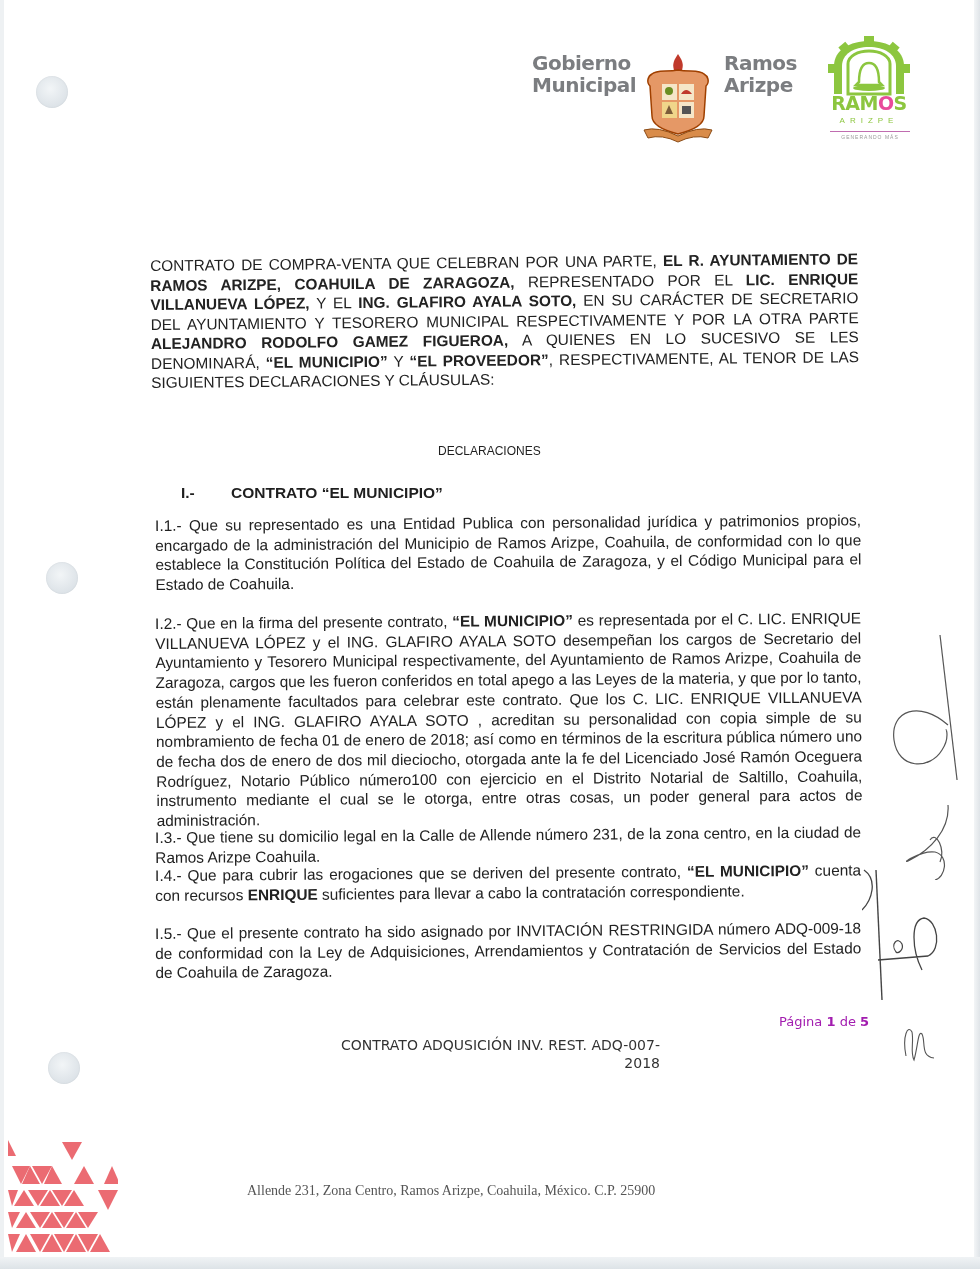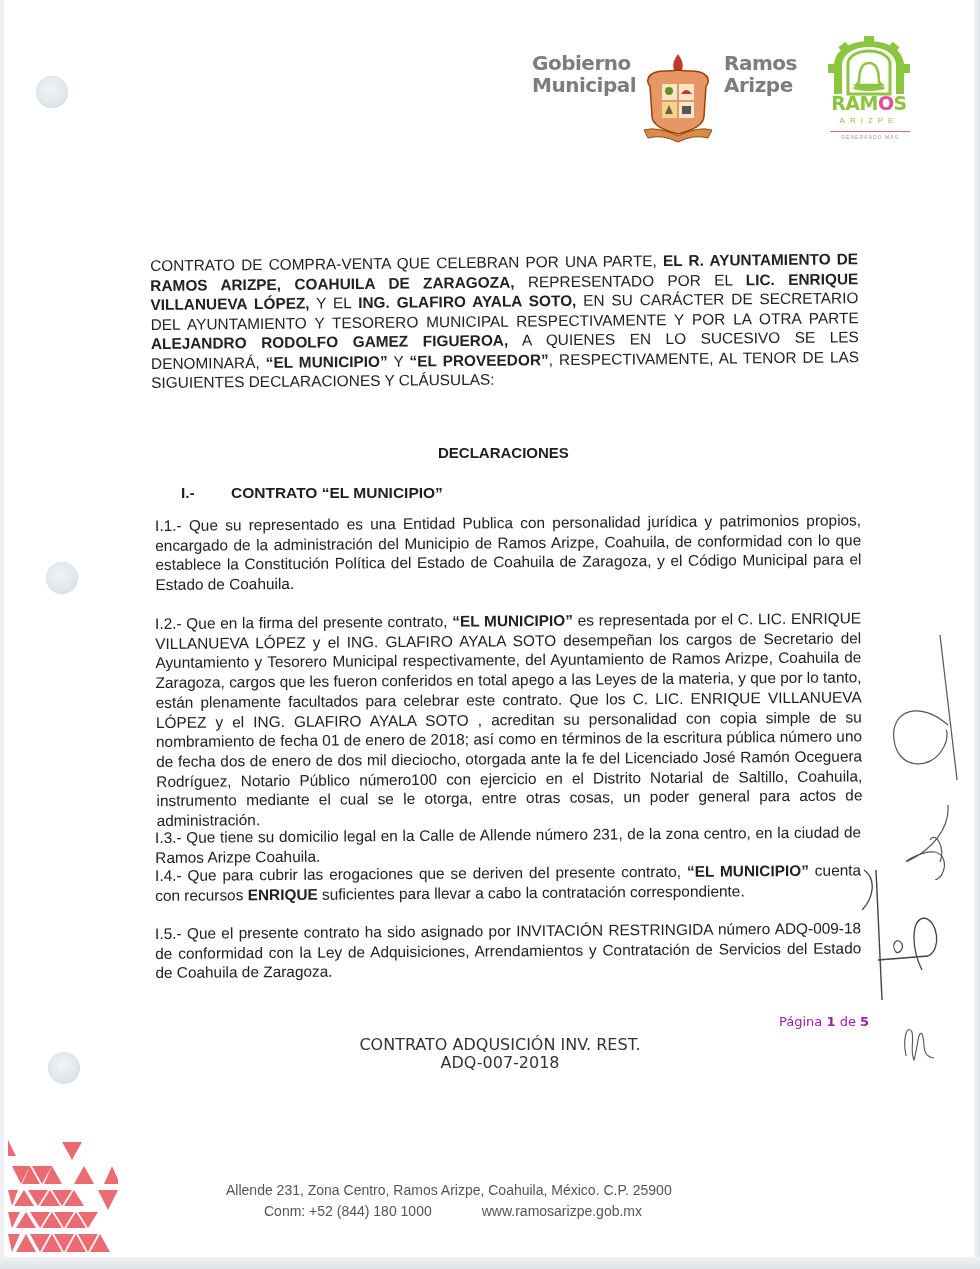--- a/index.html
+++ b/index.html
@@ -60,47 +60,47 @@
 
     
     .intro {
       position: absolute; left: 150px; top: 256px; width: 708px;
       font-size: 15.4px; line-height: 19.5px; text-align: justify;
       font-family: "Liberation Sans", sans-serif; color: #222;
       transform: rotate(-0.55deg); transform-origin: left top;
     }
     .intro b { font-weight: bold; }
     .section-title {
-      position: absolute; left: 438px; top: 444px; font-weight: bold; font-size: 15px;
+      position: absolute; left: 438px; top: 444px; font-weight: normal; font-size: 12px;
     }
     .subsection {
       position: absolute; left: 181px; top: 484px; font-weight: bold; font-size: 15.5px;
       display: flex;
     }
     .subsection .num { width: 50px; }
     .para {
       position: absolute; left: 155px; width: 706px;
       font-size: 15.4px; line-height: 19.7px; text-align: justify; color: #222;
       transform: rotate(-0.45deg); transform-origin: left top;
     }
     .para b { font-weight: bold; }
 
     .footer-ref {
-      position: absolute; left: 340px; top: 1036px; width: 320px; text-align: center;
-      font-family: "DejaVu Sans", sans-serif; font-size: 16px; line-height: 18px; color: #333;
+      position: absolute; left: 340px; top: 1036px; width: 320px; text-align: right;
+      font-family: "DejaVu Sans", sans-serif; font-size: 14px; line-height: 18px; color: #333;
     }
     .page-num {
       position: absolute; left: 779px; top: 1014px;
       font-family: "DejaVu Sans", sans-serif; font-size: 13px; color: #a21caf;
     }
     .page-num b { font-weight: bold; }
 
     .address {
-      position: absolute; left: 226px; top: 1180px; width: 510px;
-      font-family: Liberation Sans, sans-serif; font-size: 14px; color: #555;
+      position: absolute; left: 247px; top: 1180px; width: 510px;
+      font-family: Liberation Serif, serif; font-size: 14px; color: #555;
       line-height: 21px;
     }
     .address .line1 { text-align: left; }
     .address .line2 { display: flex; padding-left: 38px; }
     .address .line2 .web { margin-left: 50px; }
 
     .triangles { position: absolute; left: 8px; top: 1140px; width: 110px; height: 120px; }
     .signature { position: absolute; }
   </style>
 </head>
@@ -248,17 +248,13 @@
     <polygon points="34,112 44,94 54,112"></polygon>
     <polygon points="46,94 66,94 56,112"></polygon>
     <polygon points="58,112 68,94 78,112"></polygon>
     <polygon points="70,94 90,94 80,112"></polygon>
     <polygon points="82,112 92,94 102,112"></polygon>
   </g>
 </svg>
 
 <div class="address">
   <div class="line1">Allende 231, Zona Centro, Ramos Arizpe, Coahuila, México. C.P. 25900</div>
-  <div class="line2">
-    <span>Conm: +52 (844) 180 1000</span>
-    <span class="web">www.ramosarizpe.gob.mx</span>
-  </div>
 </div>
 
 </body></html>

